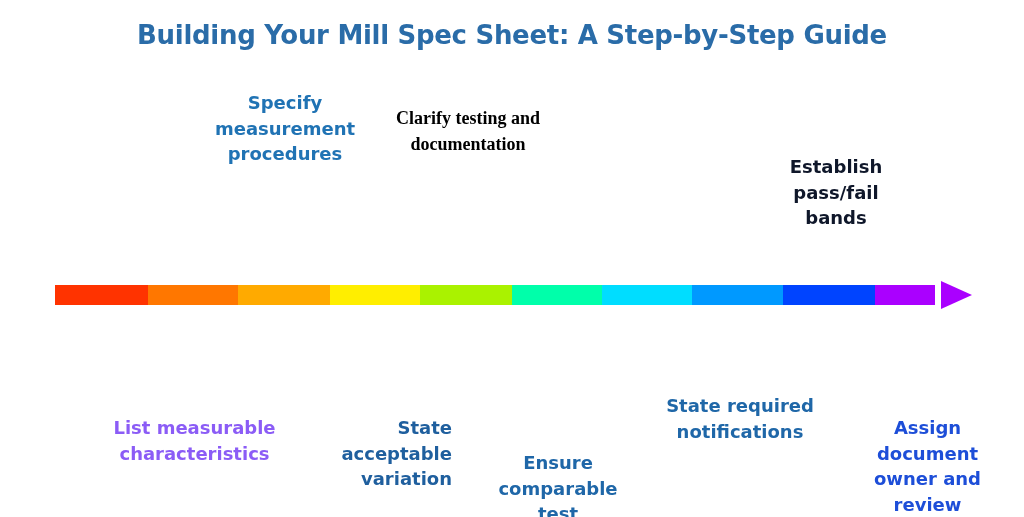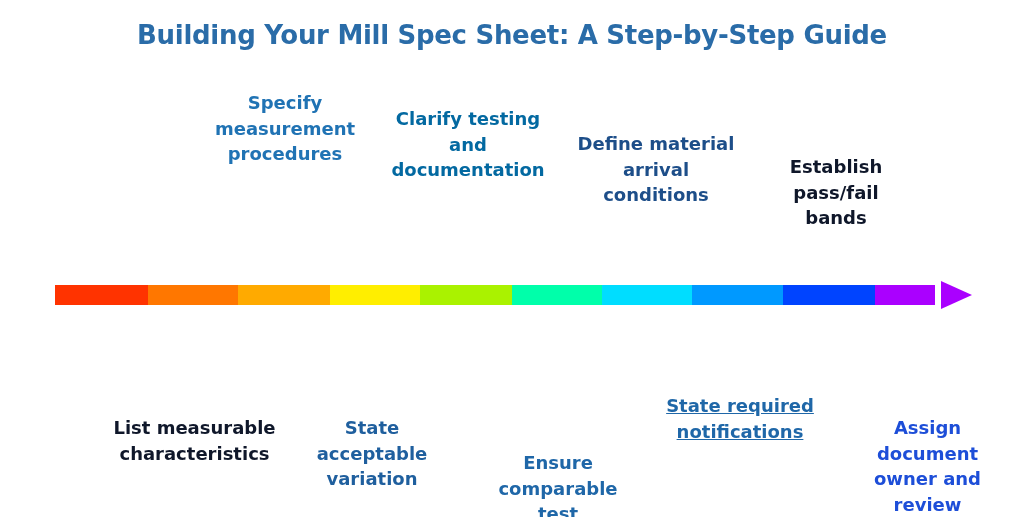--- a/index.html
+++ b/index.html
@@ -84,52 +84,51 @@
     color: #1d4e89;
   }
 
   .lbl-0 { left: 24px;  top: 106px; width: 160px; color: #1b3b72; }
   .lbl-1 { left: 205px; top: 90px;  width: 160px; color: #2073b4; }
   .lbl-2 { left: 388px; top: 106px; width: 160px; color: #1f67a8; }
   .lbl-3 { left: 576px; top: 131px; width: 160px; color: #1d4e89; }
   .lbl-4 { left: 756px; top: 154px; width: 160px; color: #1f5f9e; }
 
   .lbl-5 { left: 112px; top: 415px; width: 165px; color: #1d4e89; }
-  .lbl-6 { left: 292px; top: 415px; width: 160px; color: #1f5f9e; }
+  .lbl-6 { left: 292px; top: 415px; width: 160px; color: #1f5f9e; text-align: right; }
   .lbl-7 { left: 478px; top: 415px; width: 160px; color: #1f67a8; }
   .lbl-8 { left: 660px; top: 393px; width: 160px; color: #1f67a8; }
   .lbl-9 { left: 845px; top: 415px; width: 165px; color: #1b3b72; }
 </style>
 </head>
 <body>
 
 <div id="infographic" style="background: rgb(255, 255, 255);">
 
   <div class="title" style="color: rgb(42, 108, 168);">Building Your Mill Spec Sheet: A Step-by-Step Guide</div>
 
   <div class="label lbl-1" style="color: rgb(32, 115, 180);">Specify<br>measurement<br>procedures</div>
-  <div class="label lbl-2" style="color: #0369a1;">Clarify testing and<br>documentation</div>
-  <div class="label lbl-3" style="color: rgb(29, 78, 137);">Define material<br>arrival conditions</div>
+  <div class="label lbl-2" style="color: #000000; font-family: Liberation Serif, serif;">Clarify testing and<br>documentation</div>
   <div class="label lbl-4" style="color: #0f172a;">Establish pass/fail<br>bands</div>
 
   <div class="arrow-wrap">
     <div class="arrow-bar">
         <div class="seg" style="width: 93px; background: rgb(255, 51, 0);"></div>
         <div class="seg" style="width: 90px; background: rgb(255, 119, 0);"></div>
         <div class="seg" style="width: 92px; background: rgb(255, 170, 0);"></div>
         <div class="seg" style="width: 90px; background: rgb(255, 238, 0);"></div>
         <div class="seg" style="width: 92px; background: rgb(170, 242, 0);"></div>
         <div class="seg" style="width: 90px; background: rgb(0, 255, 170);"></div>
         <div class="seg" style="width: 90px; background: rgb(0, 221, 255);"></div>
         <div class="seg" style="width: 91px; background: rgb(0, 153, 255);"></div>
         <div class="seg" style="width: 92px; background: rgb(0, 68, 255);"></div>
         <div class="seg" style="width: 60px; background: rgb(170, 0, 255);"></div>
       </div>
     <div class="arrow-head" style="border-left-color: rgb(170, 0, 255);"></div>
   </div>
 
-  <div class="label lbl-5" style="color: #0f172a;">List measurable<br>characteristics</div>
+  <div class="label lbl-5" style="color: #8b5cf6;">List measurable<br>characteristics</div>
   <div class="label lbl-6" style="color: rgb(31, 95, 158);">State acceptable<br>variation</div>
   <div class="label lbl-7" style="color: rgb(31, 103, 168); margin-top: 35px;">Ensure<br>comparable test<br>results</div>
-  <div class="label lbl-8" style="color: rgb(31, 103, 168); text-decoration: underline;">State required<br>notifications</div>
+  <div class="label lbl-8" style="color: rgb(31, 103, 168);">State required<br>notifications</div>
   <div class="label lbl-9" style="color: #1d4ed8;">Assign document<br>owner and review<br>cadence</div>
 
 </div>
 
 </body></html>

